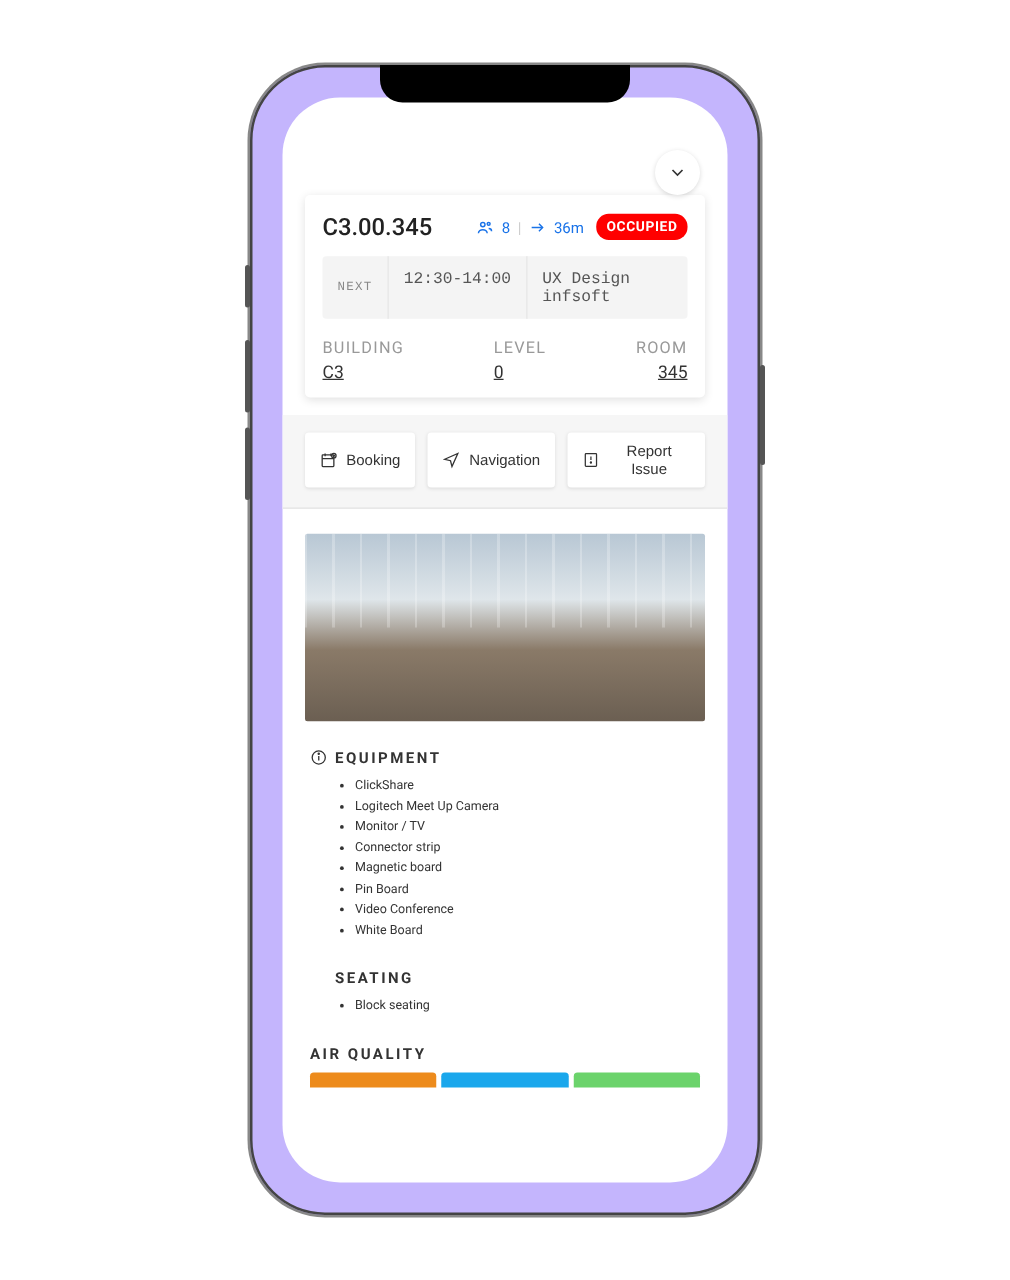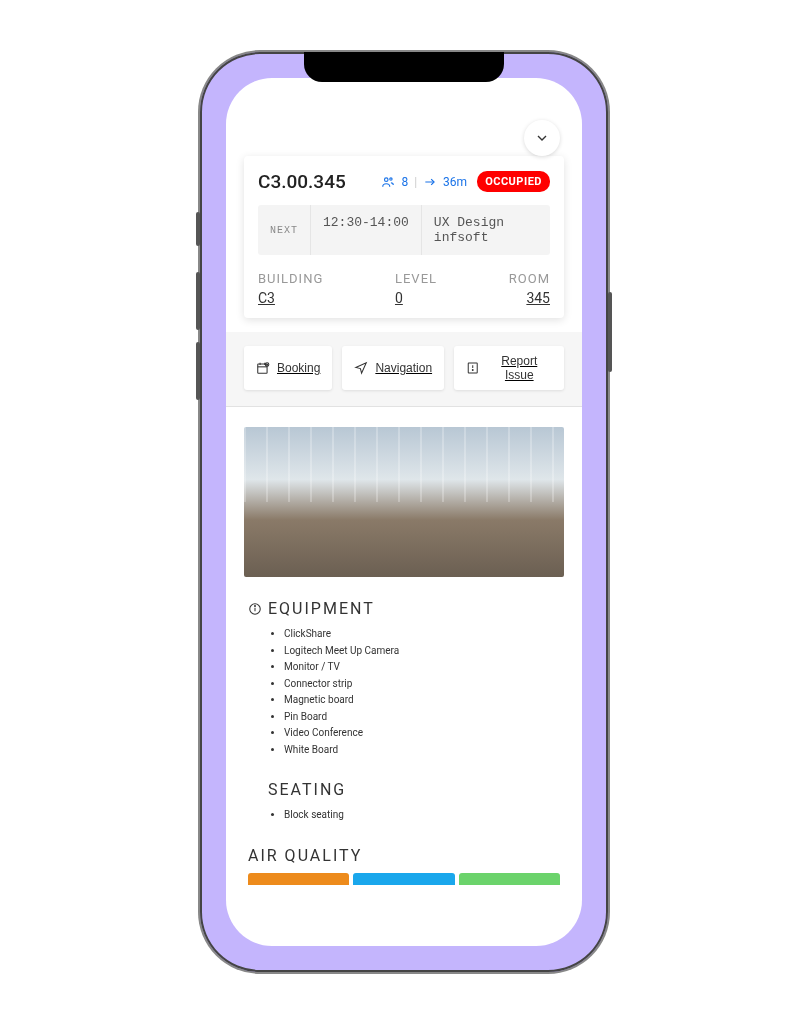--- a/index.html
+++ b/index.html
@@ -142,21 +142,20 @@
     color: #333;
     text-decoration: underline;
   }
   .actions {
     background: #f6f6f6;
     margin: 14px -18px 0 -18px;
     padding: 14px 18px 16px 18px;
     display: flex;
     gap: 10px;
     border-bottom: 1px solid #e2e2e2;
-    text-decoration: underline;
   }
   .action-btn {
     background: #fff;
     border: none;
     border-radius: 3px;
     box-shadow: 0 1px 3px rgba(0,0,0,0.1);
     padding: 8px 12px;
     display: flex;
     align-items: center;
     gap: 7px;
@@ -183,22 +182,22 @@
     margin-top: 22px;
     padding: 0 4px;
   }
   .section-head {
     display: flex;
     align-items: center;
     gap: 6px;
     margin-bottom: 8px;
   }
   .section-title {
-    font-size: 16px;
-    font-weight: 400;
+    font-size: 12px;
+    font-weight: 700;
     letter-spacing: 2px;
     color: #333;
   }
   .bullet-list {
     list-style: disc;
     padding-left: 36px;
   }
   .bullet-list li {
     font-size: 10px;
     color: #333;

